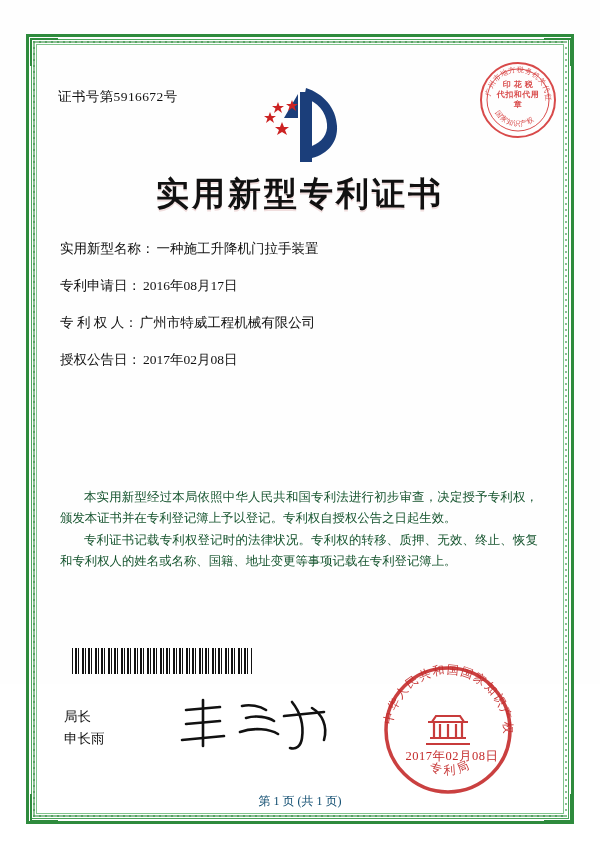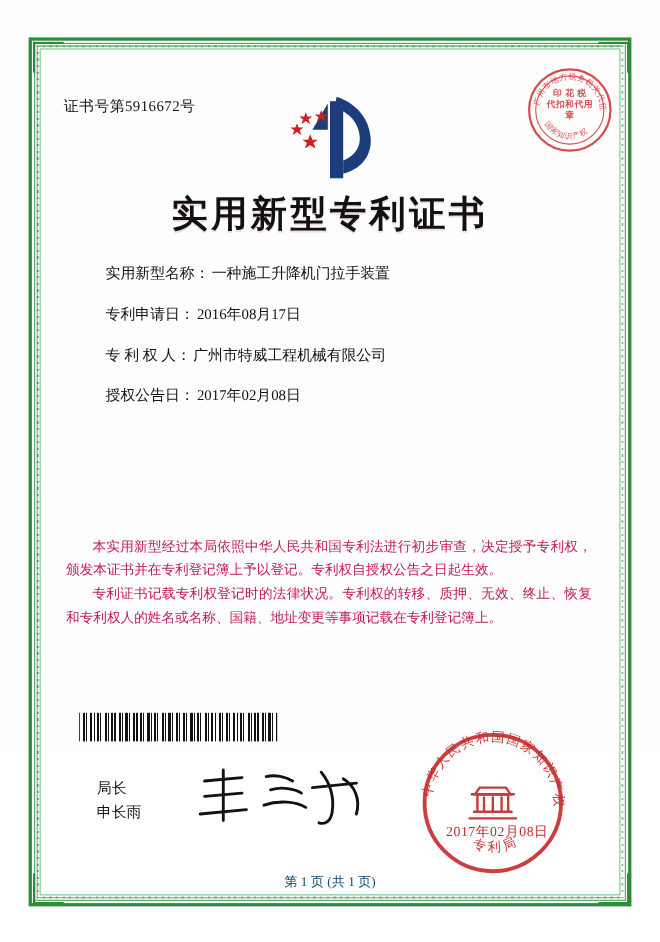--- a/index.html
+++ b/index.html
@@ -156,36 +156,35 @@
   .field-row {
     display: flex;
     align-items: baseline;
     margin-bottom: 19px;
     font-size: 13.5px;
     color: #111;
   }
   .field-label {
     white-space: pre;
     flex: 0 0 auto;
-    margin-left: 36px;
   }
   .field-value {
     flex: 1 1 auto;
     padding-left: 2px;
   }
 
   
   .body-text {
     position: absolute;
     left: 60px; top: 487px;
     width: 478px;
     font-size: 12.4px;
     line-height: 20.5px;
     text-align: justify;
-    color: #be185d;
+    color: #14532d;
   }
   .body-text p {
     margin: 0 0 2px 0;
     text-indent: 24px;
   }
 
   
   .barcode {
     position: absolute;
     left: 72px; top: 648px;
@@ -200,21 +199,21 @@
       #111 6px, #111 7px,
       #fff 7px, #fff 10px,
       #111 10px, #111 12px,
       #fff 12px, #fff 13px
     );
   }
 
   
   .sig-labels {
     position: absolute;
-    left: 88px; top: 706px;
+    left: 64px; top: 706px;
     font-size: 13.5px;
     line-height: 22px;
     color: #111;
   }
   .signature {
     position: absolute;
     left: 172px; top: 694px;
     width: 170px;
     height: 62px;
     color: #111;

